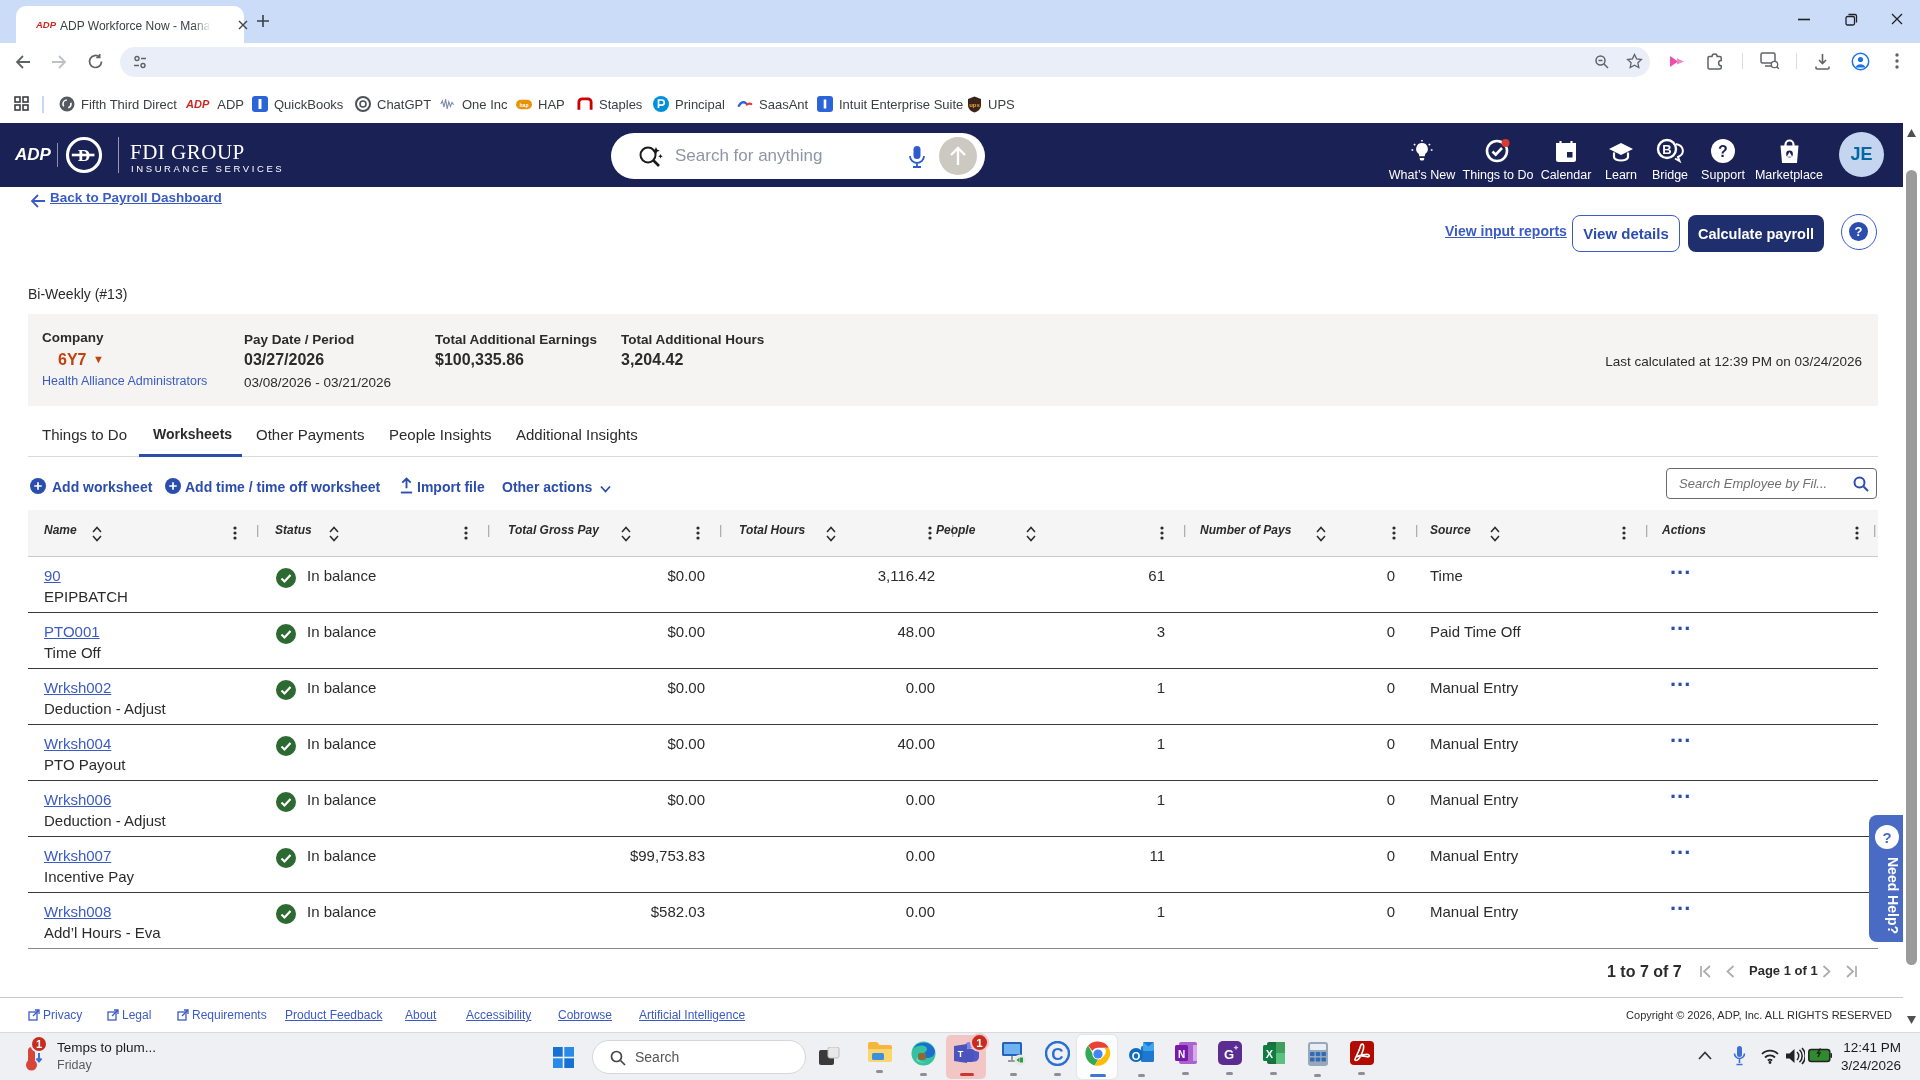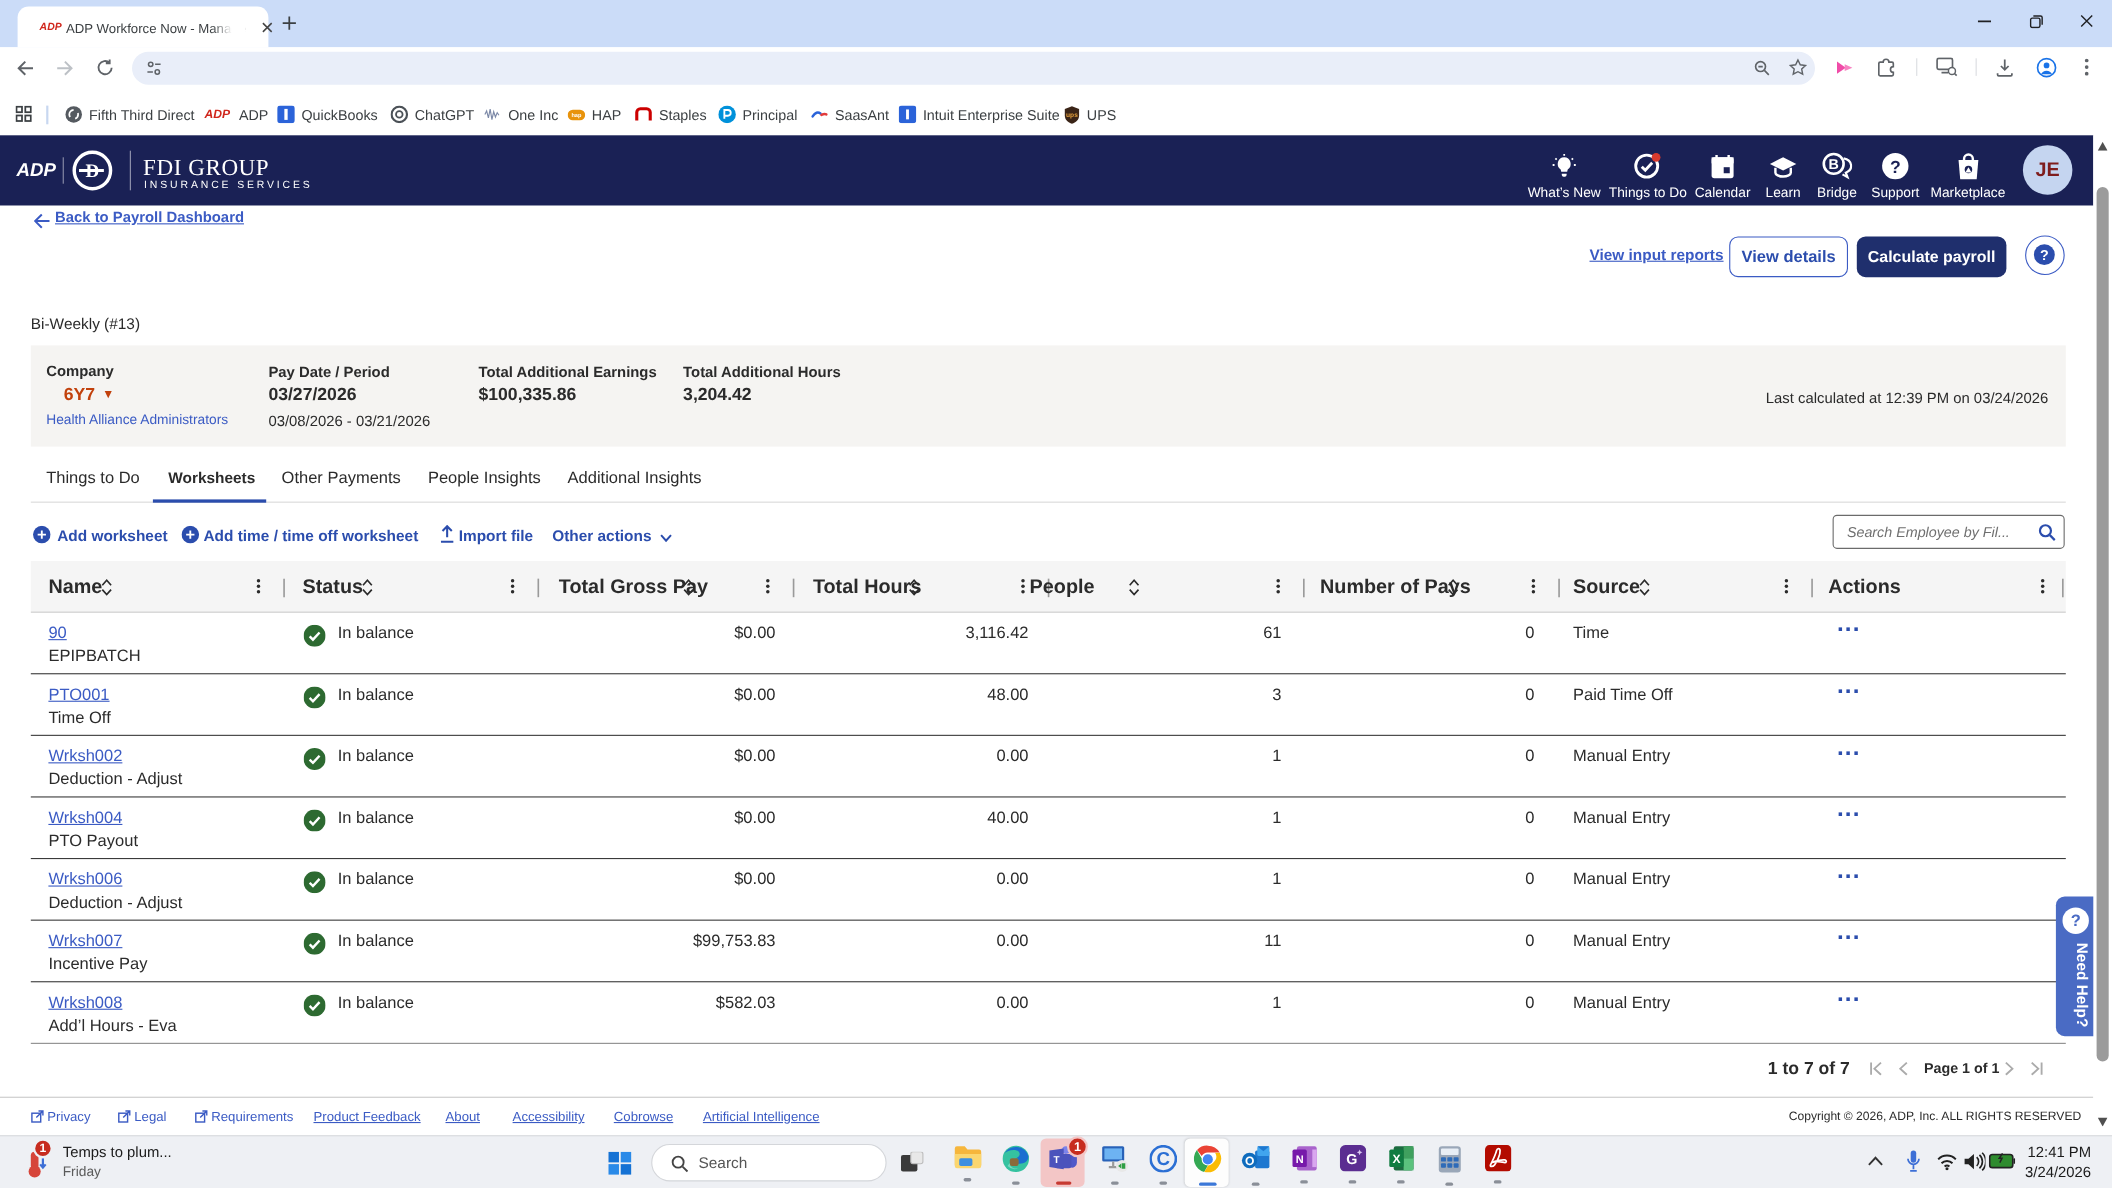--- a/index.html
+++ b/index.html
@@ -24,21 +24,21 @@
 .hnav .ico { height:28px; display:flex; align-items:flex-end; justify-content:center; }
 .hnav .lbl { font-size:12.5px; margin-top:4px; white-space:nowrap; }
 
 
 #content { position:absolute; left:0; top:187px; width:1903px; height:845px; background:#fff; }
 a.blue { color:#3b5bc4; text-decoration:underline; }
 .panel { position:absolute; left:28px; top:127px; width:1850px; height:92px; background:#f5f4f2; }
 .panel .lbl { font-weight:bold; font-size:13.5px; color:#2b2b2b; }
 .tabrow { position:absolute; left:28px; top:232px; width:1850px; height:38px; border-bottom:1px solid #d9d9d9; font-size:15px; color:#2b2b2b; }
 .tbl { position:absolute; left:28px; width:1850px; }
-.thead { background:#f5f5f5; height:46px; font-weight:bold; font-size:18px; color:#2b2b2b; }
+.thead { background:#f5f5f5; height:46px; font-weight:bold; font-size:12px; color:#2b2b2b;font-style:italic; }
 .row { position:absolute; height:56px; border-top:1px solid #3a3a3a; font-size:15px; color:#2b2b2b; }
 
 
 #taskbar { position:absolute; left:0; top:1032px; width:1920px; height:48px; background:#eef0f4; border-top:1px solid #d8dadd; }
 .tico { position:absolute; top:8px; width:27px; text-align:center; }
 .tico .dash { margin:3px auto 0; width:7px; height:3px; border-radius:2px; background:#8a8f98; }
 
 .rt { text-align:right; }
 .srt { width:12px; height:16px; }
 .kbb { width:4px; height:16px; }
@@ -223,20 +223,38 @@
     <svg class="abs" style="left:64px;top:12px;" width="40" height="40" viewBox="0 0 46 46">
       <circle cx="23" cy="23" r="19" fill="none" stroke="#fff" stroke-width="3.6"></circle>
       <path d="M14 23 h18" stroke="#1a2155" stroke-width="7"></path>
       <path d="M9 23 h26" stroke="#fff" stroke-width="3"></path>
       <text x="23" y="30" font-size="20" font-weight="bold" fill="#fff" text-anchor="middle" font-family="Liberation Serif">D</text>
     </svg>
     <div class="abs" style="left:118px;top:14px;width:1px;height:36px;background:rgba(255,255,255,0.55);"></div>
     <div class="abs" style="left:130px;top:17px;color:#fff;font-family:Liberation Serif, serif;font-size:21px;letter-spacing:0.5px;">FDI GROUP</div>
     <div class="abs" style="left:131px;top:40px;color:#fff;font-size:9.5px;letter-spacing:2.6px;">INSURANCE SERVICES</div>
 
+    <div class="abs" style="left:611px;top:10px;width:374px;height:46px;background:#fff;border-radius:23px;">
+      <svg class="abs" style="left:26px;top:11px;" width="26" height="26" viewBox="0 0 26 26">
+        <circle cx="11" cy="11" r="7.5" fill="none" stroke="#1b1b1b" stroke-width="2"></circle>
+        <path d="M16.5 16.5 L22 22" stroke="#1b1b1b" stroke-width="2.6"></path>
+        <path d="M19 3 l1.1 2.6 2.6 1.1 -2.6 1.1 -1.1 2.6 -1.1-2.6 -2.6-1.1 2.6-1.1 z" fill="#1b1b1b"></path>
+        <path d="M23.5 10 l.7 1.6 1.6.7 -1.6.7 -.7 1.6 -.7-1.6 -1.6-.7 1.6-.7 z" fill="#1b1b1b"></path>
+      </svg>
+      <div class="abs" style="left:64px;top:13px;font-size:17px;color:#8e95a5;">Search for anything</div>
+      <svg class="abs" style="left:296px;top:12px;" width="20" height="24" viewBox="0 0 20 24">
+          <rect x="6.5" y="1" width="7" height="13" rx="3.5" fill="#2f5bd0"></rect>
+          <path d="M3 11 a7 7 0 0 0 14 0 M10 18 v4 M6 22 h8" fill="none" stroke="#2f5bd0" stroke-width="1.8"></path>
+        </svg>
+      <div class="abs" style="left:328px;top:4px;width:38px;height:38px;border-radius:50%;background:#ccc8c2;">
+        <svg class="abs" style="left:10px;top:9px;" width="18" height="20" viewBox="0 0 18 20">
+            <path d="M9 19 V3 M2 9 L9 2 L16 9" fill="none" stroke="#fff" stroke-width="2.4"></path>
+          </svg>
+      </div>
+    </div>
 
     <div class="hnav" style="left:1382px;">
       <div class="ico">
           <svg width="24" height="24" viewBox="0 0 24 24">
             <path d="M12 3 a6 6 0 0 1 3.2 11 l-.5 2.2 h-5.4 l-.5-2.2 A6 6 0 0 1 12 3 z" fill="#fff"></path>
             <path d="M9.8 18 h4.4 v1.2 a1.6 1.6 0 0 1 -1.6 1.4 h-1.2 a1.6 1.6 0 0 1 -1.6-1.4 z" fill="#fff"></path>
             <g stroke="#fff" stroke-width="1.6">
               <path d="M12 0 v1.6"></path>
               <path d="M4 4 l1.2 1.2"></path>
               <path d="M20 4 l-1.2 1.2"></path>
@@ -300,21 +318,21 @@
       <div class="ico">
           <svg width="23" height="25" viewBox="0 0 23 25">
             <path d="M2.5 6.5 h18 l-1.5 17.5 h-15 z" fill="#fff"></path>
             <path d="M7.5 9.5 V5.5 a4 4 0 0 1 8 0 v4" fill="none" stroke="#fff" stroke-width="2.2"></path>
             <circle cx="11.5" cy="15" r="3.4" fill="#1a2155"></circle>
             <path d="M11.5 13 l-2.8 4.8 h5.6 z" fill="#fff"></path>
           </svg>
         </div>
       <div class="lbl">Marketplace</div>
     </div>
-    <div class="abs" style="left:1839px;top:9px;width:45px;height:45px;border-radius:50%;background:#c5d5f0;color:#7f1d1d;font-weight:bold;font-size:18px;display:flex;align-items:center;justify-content:center;">JE</div>
+    <div class="abs" style="left:1839px;top:9px;width:45px;height:45px;border-radius:50%;background:#c5d5f0;color:#0369a1;font-weight:bold;font-size:18px;display:flex;align-items:center;justify-content:center;">JE</div>
   </div>
 
   <div id="content">
 
     <svg class="abs" style="left:30px;top:7px;" width="16" height="14" viewBox="0 0 16 14">
         <path d="M15 7 H2 M8 1 L2 7 L8 13" fill="none" stroke="#3b5bc4" stroke-width="1.8"></path>
       </svg>
     <a class="blue abs" style="left:50px;top:3px;font-size:13.5px;font-weight:bold;" href="#">Back to Payroll Dashboard</a>
 
 

